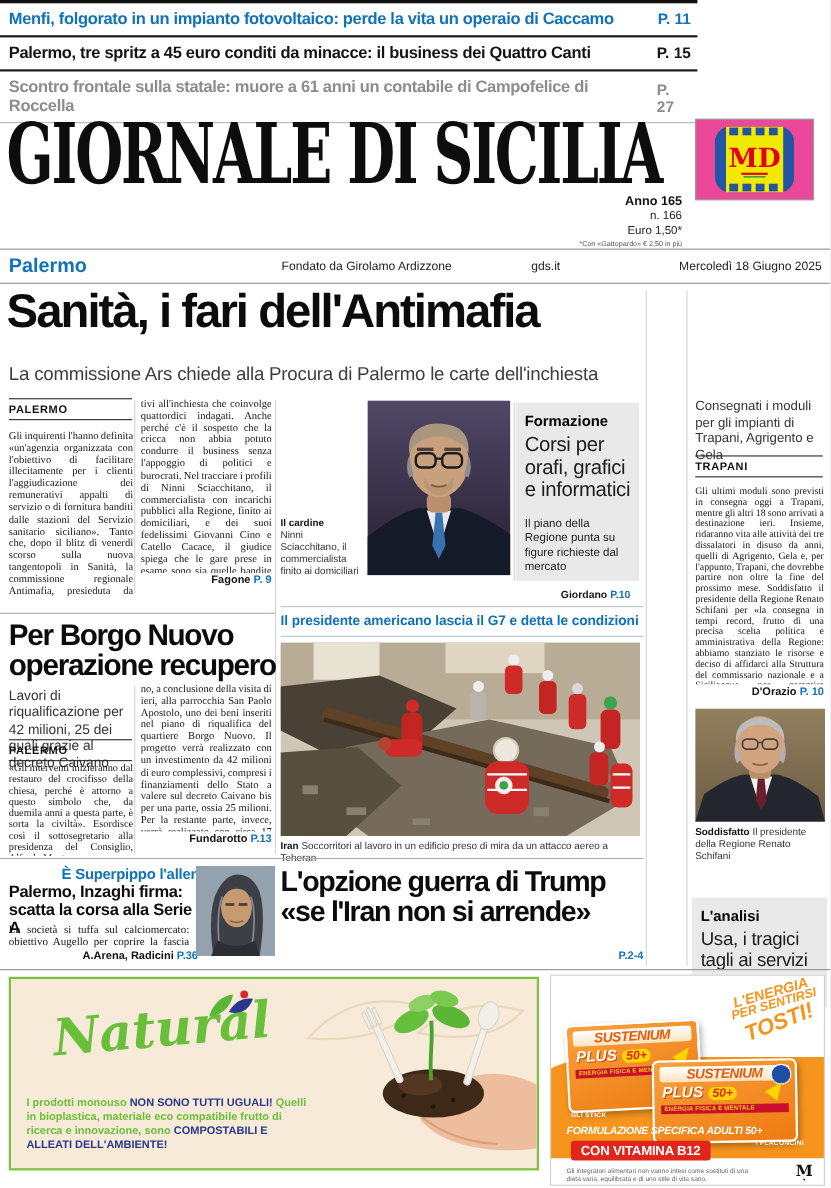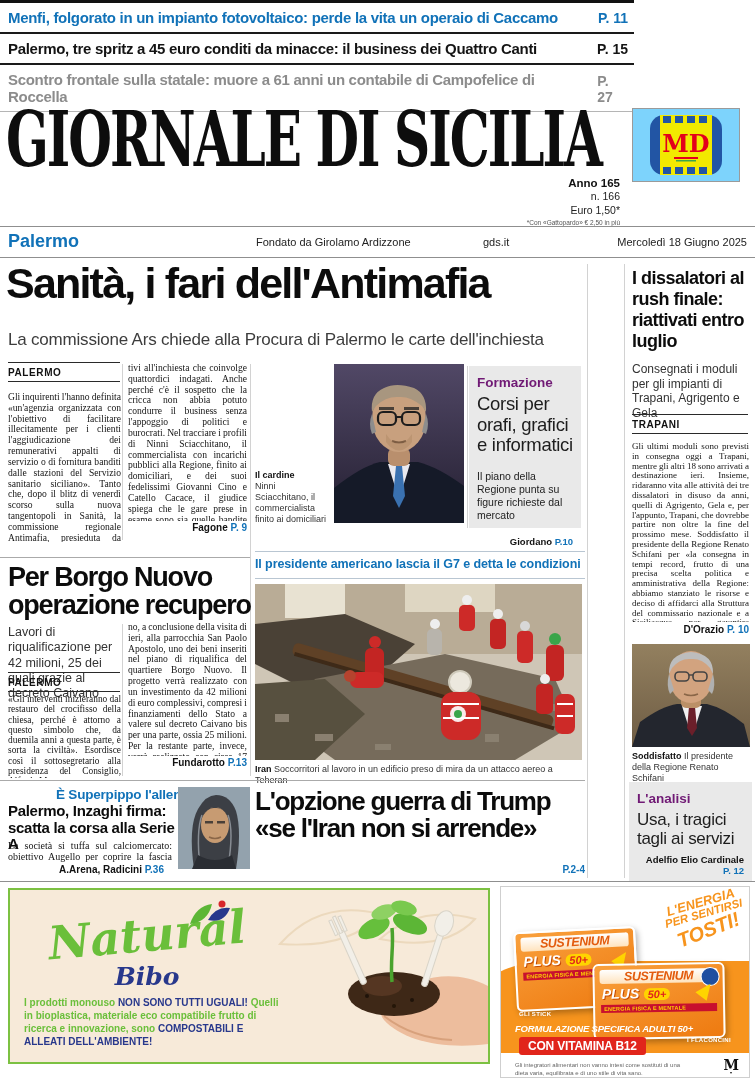--- a/index.html
+++ b/index.html
@@ -11,41 +11,41 @@
   .strip-row{display:flex;justify-content:space-between;align-items:baseline;
              padding:6px 6px 6px 8px;border-bottom:2px solid #1a1a1a;}
   .strip-row:last-child{border-bottom:1.5px solid #b5b5b5;align-items:flex-end;}
   .strip-title{font-weight:800;font-size:15px;letter-spacing:-0.3px;}
   .strip-page{font-weight:800;font-size:14px;}
   .c-blue{color:#1172b8;} .c-dark{color:#141414;} .c-gray{color:#8c8c8c;}
   
   .mast-title{font-family:"DejaVu Serif",serif;font-weight:900;font-size:76px;line-height:1;
               white-space:nowrap;letter-spacing:-3px;color:#0d0d0d;
               transform:scaleX(0.66);transform-origin:left top;}
-  .md-box{border:1px solid #9a9a9a;background:#7dd3fc;display:flex;align-items:center;justify-content:center;}
+  .md-box{border:1px solid #9a9a9a;background:#ec4899;display:flex;align-items:center;justify-content:center;}
   .edition{text-align:right;line-height:1.25;}
   .ed-anno{font-weight:800;font-size:11.5px;}
   .ed-num,.ed-price{font-size:10.5px;color:#222;}
   .ed-note{font-size:6.5px;color:#555;margin-top:2px;}
   .dateline-rule{position:absolute;left:0;width:755px;height:1px;background:#8f8f8f;}
   .dl-city{font-weight:800;font-size:18px;color:#1172b8;}
   .dl-txt{font-size:11px;color:#222;}
   
   .lead-head{font-weight:800;font-size:43px;letter-spacing:-1.8px;line-height:1.02;color:#0c0c0c;}
   .lead-sub{font-size:17px;color:#3d3d3d;letter-spacing:-0.2px;}
   .kicker{font-weight:800;font-size:10px;letter-spacing:0.6px;border-top:1px solid #2a2a2a;
           border-bottom:1px solid #2a2a2a;padding:4px 0 3px 0;text-transform:uppercase;}
   .body-copy{font-family:"Liberation Serif",serif;font-size:9.6px;line-height:1.13;
              text-align:justify;color:#141414;overflow:hidden;word-spacing:-0.4px;}
   .byline{font-size:10px;font-weight:800;text-align:right;color:#111;}
   .byline .pg{color:#1172b8;}
   .caption{font-size:9px;line-height:1.22;color:#333;}
   .caption b{color:#111;}
   .graybox{background:#e9e9e9;padding:9px 8px;box-sizing:border-box;}
-  .gb-kicker{color:#701a75;font-weight:800;font-size:13.5px;}
+  .gb-kicker{color:#000000;font-weight:800;font-size:13.5px;}
   .gb-title{font-size:18.5px;line-height:1.12;color:#1d1d1d;letter-spacing:-0.3px;margin-top:4px;}
   .gb-text{font-size:10.5px;line-height:1.22;color:#222;margin-top:14px;}
   .gb-byline{font-size:9.5px;font-weight:800;text-align:right;margin-top:15px;}
   .gb-byline .pg{color:#1172b8;}
   .side-head{font-weight:800;font-size:18px;line-height:1.16;letter-spacing:-0.5px;color:#0c0c0c;}
   .side-sub{font-size:12px;line-height:1.22;color:#333;}
   .strap{color:#1172b8;font-weight:800;font-size:12.5px;letter-spacing:-0.1px;}
   .mid-head{font-weight:800;font-size:26px;letter-spacing:-1.2px;line-height:1.05;color:#0c0c0c;}
   .mid-sub{font-size:12.5px;color:#3d3d3d;}
   .mid-page{font-size:10px;font-weight:800;color:#1172b8;text-align:right;}
@@ -200,21 +200,20 @@
   <div class="abs graybox" style="left:469px;top:366px;width:112px;height:162px;">
     <div class="gb-kicker">Formazione</div>
     <div class="gb-title">Corsi per orafi, grafici e informatici</div>
     <div class="gb-text">Il piano della Regione punta su figure richieste dal mercato</div>
     <div class="gb-byline">
       <span>Giordano</span>
       <span class="pg">P.10</span>
     </div>
   </div>
 
-  <div class="abs side-head" style="left:632px;top:268px;width:120px;">I dissalatori al rush finale: riattivati entro luglio</div>
   <div class="abs side-sub" style="left:632px;top:362px;width:118px;">Consegnati i moduli per gli impianti di Trapani, Agrigento e Gela</div>
   <div class="abs kicker" style="left:632px;top:414px;width:116px;">TRAPANI</div>
   <div class="abs body-copy" style="left:632px;top:442px;width:117px;height:180px;font-size:9.0px;line-height:1.09;">Gli ultimi moduli sono previsti in consegna oggi a Trapani, mentre gli altri 18 sono arrivati a destinazione ieri. Insieme, ridaranno vita alle attività dei tre dissalatori in disuso da anni, quelli di Agrigento, Gela e, per l'appunto, Trapani, che dovrebbe partire non oltre la fine del prossimo mese. Soddisfatto il presidente della Regione Renato Schifani per «la consegna in tempi record, frutto di una precisa scelta politica e amministrativa della Regione: abbiamo stanziato le risorse e deciso di affidarci alla Struttura del commissario nazionale e a Siciliacque per garantire rapidità, efficacia e trasparenza».</div>
   <div class="abs byline" style="left:632px;top:624px;width:117px;">
     <span>D'Orazio</span>
     <span class="pg">P. 10</span>
   </div>
 
   <div class="abs" style="left:632px;top:644px;">
     <svg width="118" height="103" viewBox="0 0 118 103">
@@ -237,21 +236,21 @@
       <rect x="61" y="28" width="14" height="9" rx="4" fill="none" stroke="#444" stroke-width="1.6"></rect>
       <line x1="57" y1="31" x2="61" y2="31" stroke="#444" stroke-width="1.4"></line>
       <path d="M52,50 Q59,53 66,50" stroke="#8a6648" stroke-width="1.6" fill="none"></path>
     </svg>
   </div>
   <div class="abs caption" style="left:632px;top:751px;width:120px;">
     <b>Soddisfatto</b>
     <span>Il presidente della Regione Renato Schifani</span>
   </div>
 
-  <div class="abs graybox" style="left:629px;top:782px;width:123px;height:100px;">
+  <div class="abs graybox" style="left:629px;top:816px;width:123px;height:100px;">
     <div class="gb-kicker">L'analisi</div>
     <div class="gb-title" style="font-size:17px;">Usa, i tragici tagli ai servizi</div>
     <div class="gb-byline" style="margin-top:6px;">
       <span>Adelfio Elio Cardinale</span>
       <span class="pg">P. 12</span>
     </div>
   </div>
 
   <div class="hr" style="left:0;top:557px;width:250px;"></div>
   <div class="abs borgo-head" style="left:8px;top:563px;width:246px;">Per Borgo Nuovo operazione recupero</div>
@@ -322,21 +321,21 @@
   </div>
 
   <div class="hr" style="left:0;top:780px;width:585px;"></div>
 
   <div class="abs mid-head" style="left:255px;top:788px;width:330px;">L'opzione guerra di Trump «se l'Iran non si arrende»</div>
   <div class="abs mid-page" style="left:255px;top:864px;width:330px;">P.2-4</div>
 
   <div class="abs inz-kicker" style="left:8px;top:787px;width:170px;">È Superpippo l'allenatore</div>
   <div class="abs inz-head" style="left:8px;top:803px;width:168px;">Palermo, Inzaghi firma: scatta la corsa alla Serie A</div>
   <div class="abs body-copy" style="left:8px;top:840px;width:164px;height:24px;font-size:10px;">La società si tuffa sul calciomercato: obiettivo Augello per coprire la fascia sinistra</div>
-  <div class="abs byline" style="left:0;top:864px;width:164px;">
+  <div class="abs byline" style="left:16px;top:864px;width:164px;">
     <span>A.Arena, Radicini</span>
     <span class="pg">P.36</span>
   </div>
   <div class="abs" style="left:178px;top:787px;">
     <svg width="72" height="82" viewBox="0 0 72 82">
       <rect width="72" height="82" fill="#93a2ad"></rect>
       <path d="M16,82 Q10,40 20,22 Q28,8 38,8 Q52,8 58,24 Q64,44 58,82 Z" fill="#3c3f45"></path>
       <path d="M22,80 Q18,44 24,28 M50,80 Q56,44 50,28" stroke="#878c93" stroke-width="1.5" fill="none"></path>
       <ellipse cx="37" cy="38" rx="14" ry="18" fill="#c79b72"></ellipse>
       <path d="M24,30 Q30,20 37,21 Q46,20 50,30 L48,26 Q42,19 37,20 Q30,19 26,26 Z" fill="#3c3f45"></path>
@@ -354,23 +353,20 @@
       <path d="M20,50 Q60,5 120,20 Q90,55 20,50 Z" fill="none" stroke="#ecd9bd" stroke-width="2"></path>
       <path d="M120,45 Q160,10 215,25 Q185,58 120,45 Z" fill="none" stroke="#ecd9bd" stroke-width="2"></path>
     </svg>
     <div class="abs" style="left:38px;top:22px;">
       <span class="nat-script">Natural</span>
       <svg class="abs" style="left:140px;top:-14px;" width="44" height="30" viewBox="0 0 44 30">
         <path d="M2,26 Q8,8 24,6 Q20,24 2,26 Z" fill="#5cb636"></path>
         <path d="M20,22 Q28,8 42,10 Q36,26 20,22 Z" fill="#28388c"></path>
         <circle cx="34" cy="6" r="3.5" fill="#d8272b"></circle>
       </svg>
-      <div style="text-align:center;margin-top:6px;">
-        <span class="nat-bibo">Bibo</span>
-      </div>
     </div>
     <div class="abs nat-text" style="left:14px;top:106px;">
       <span class="t-green">I prodotti monouso </span><span class="t-blue">NON SONO TUTTI UGUALI!</span><span class="t-green"> Quelli in bioplastica, materiale eco compatibile frutto di ricerca e innovazione, sono </span><span class="t-blue">COMPOSTABILI E ALLEATI DELL'AMBIENTE!</span>
     </div>
     <svg class="abs" style="left:252px;top:8px;" width="226" height="166" viewBox="0 0 226 166">
       <path d="M226,88 C190,70 160,80 128,94 C118,100 114,112 122,122 C140,142 180,152 226,146 Z" fill="#edbd9d"></path>
       <path d="M122,118 Q150,140 190,142" stroke="#d8a17c" stroke-width="2" fill="none"></path>
       <path d="M128,94 Q118,98 116,108" stroke="#d8a17c" stroke-width="2" fill="none"></path>
       <ellipse cx="132" cy="96" rx="46" ry="22" fill="#3e2817"></ellipse>
       <ellipse cx="120" cy="88" rx="20" ry="10" fill="#553622"></ellipse>

